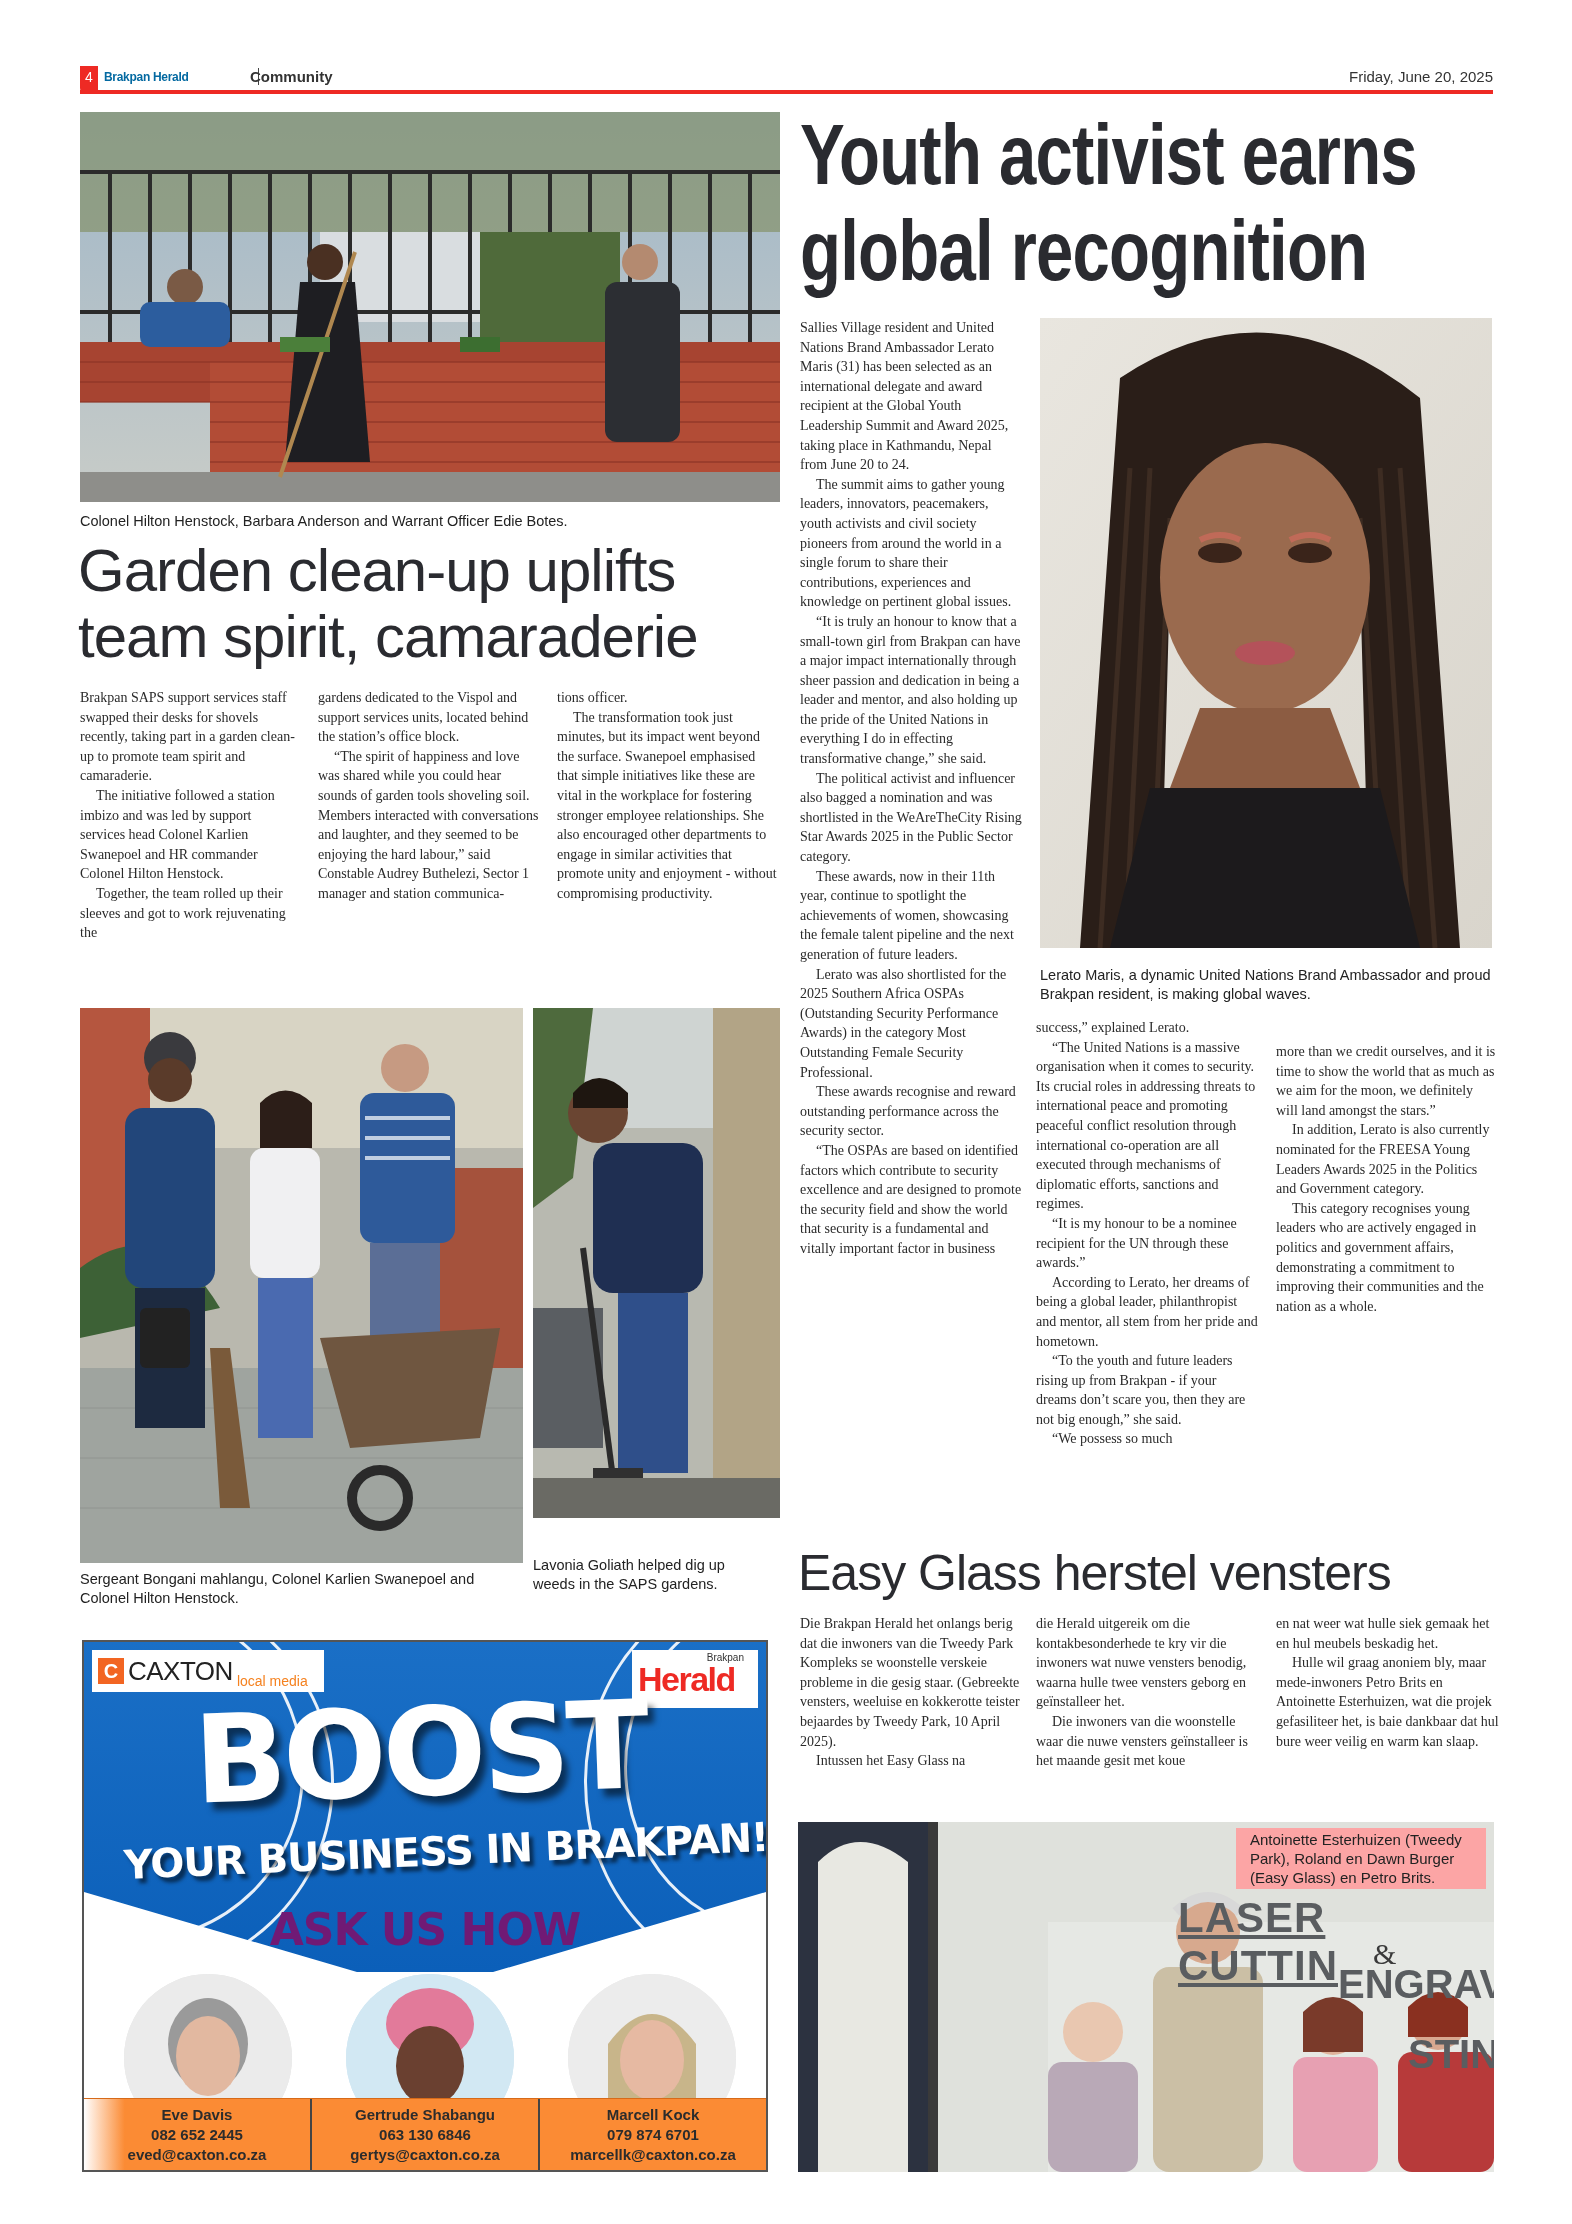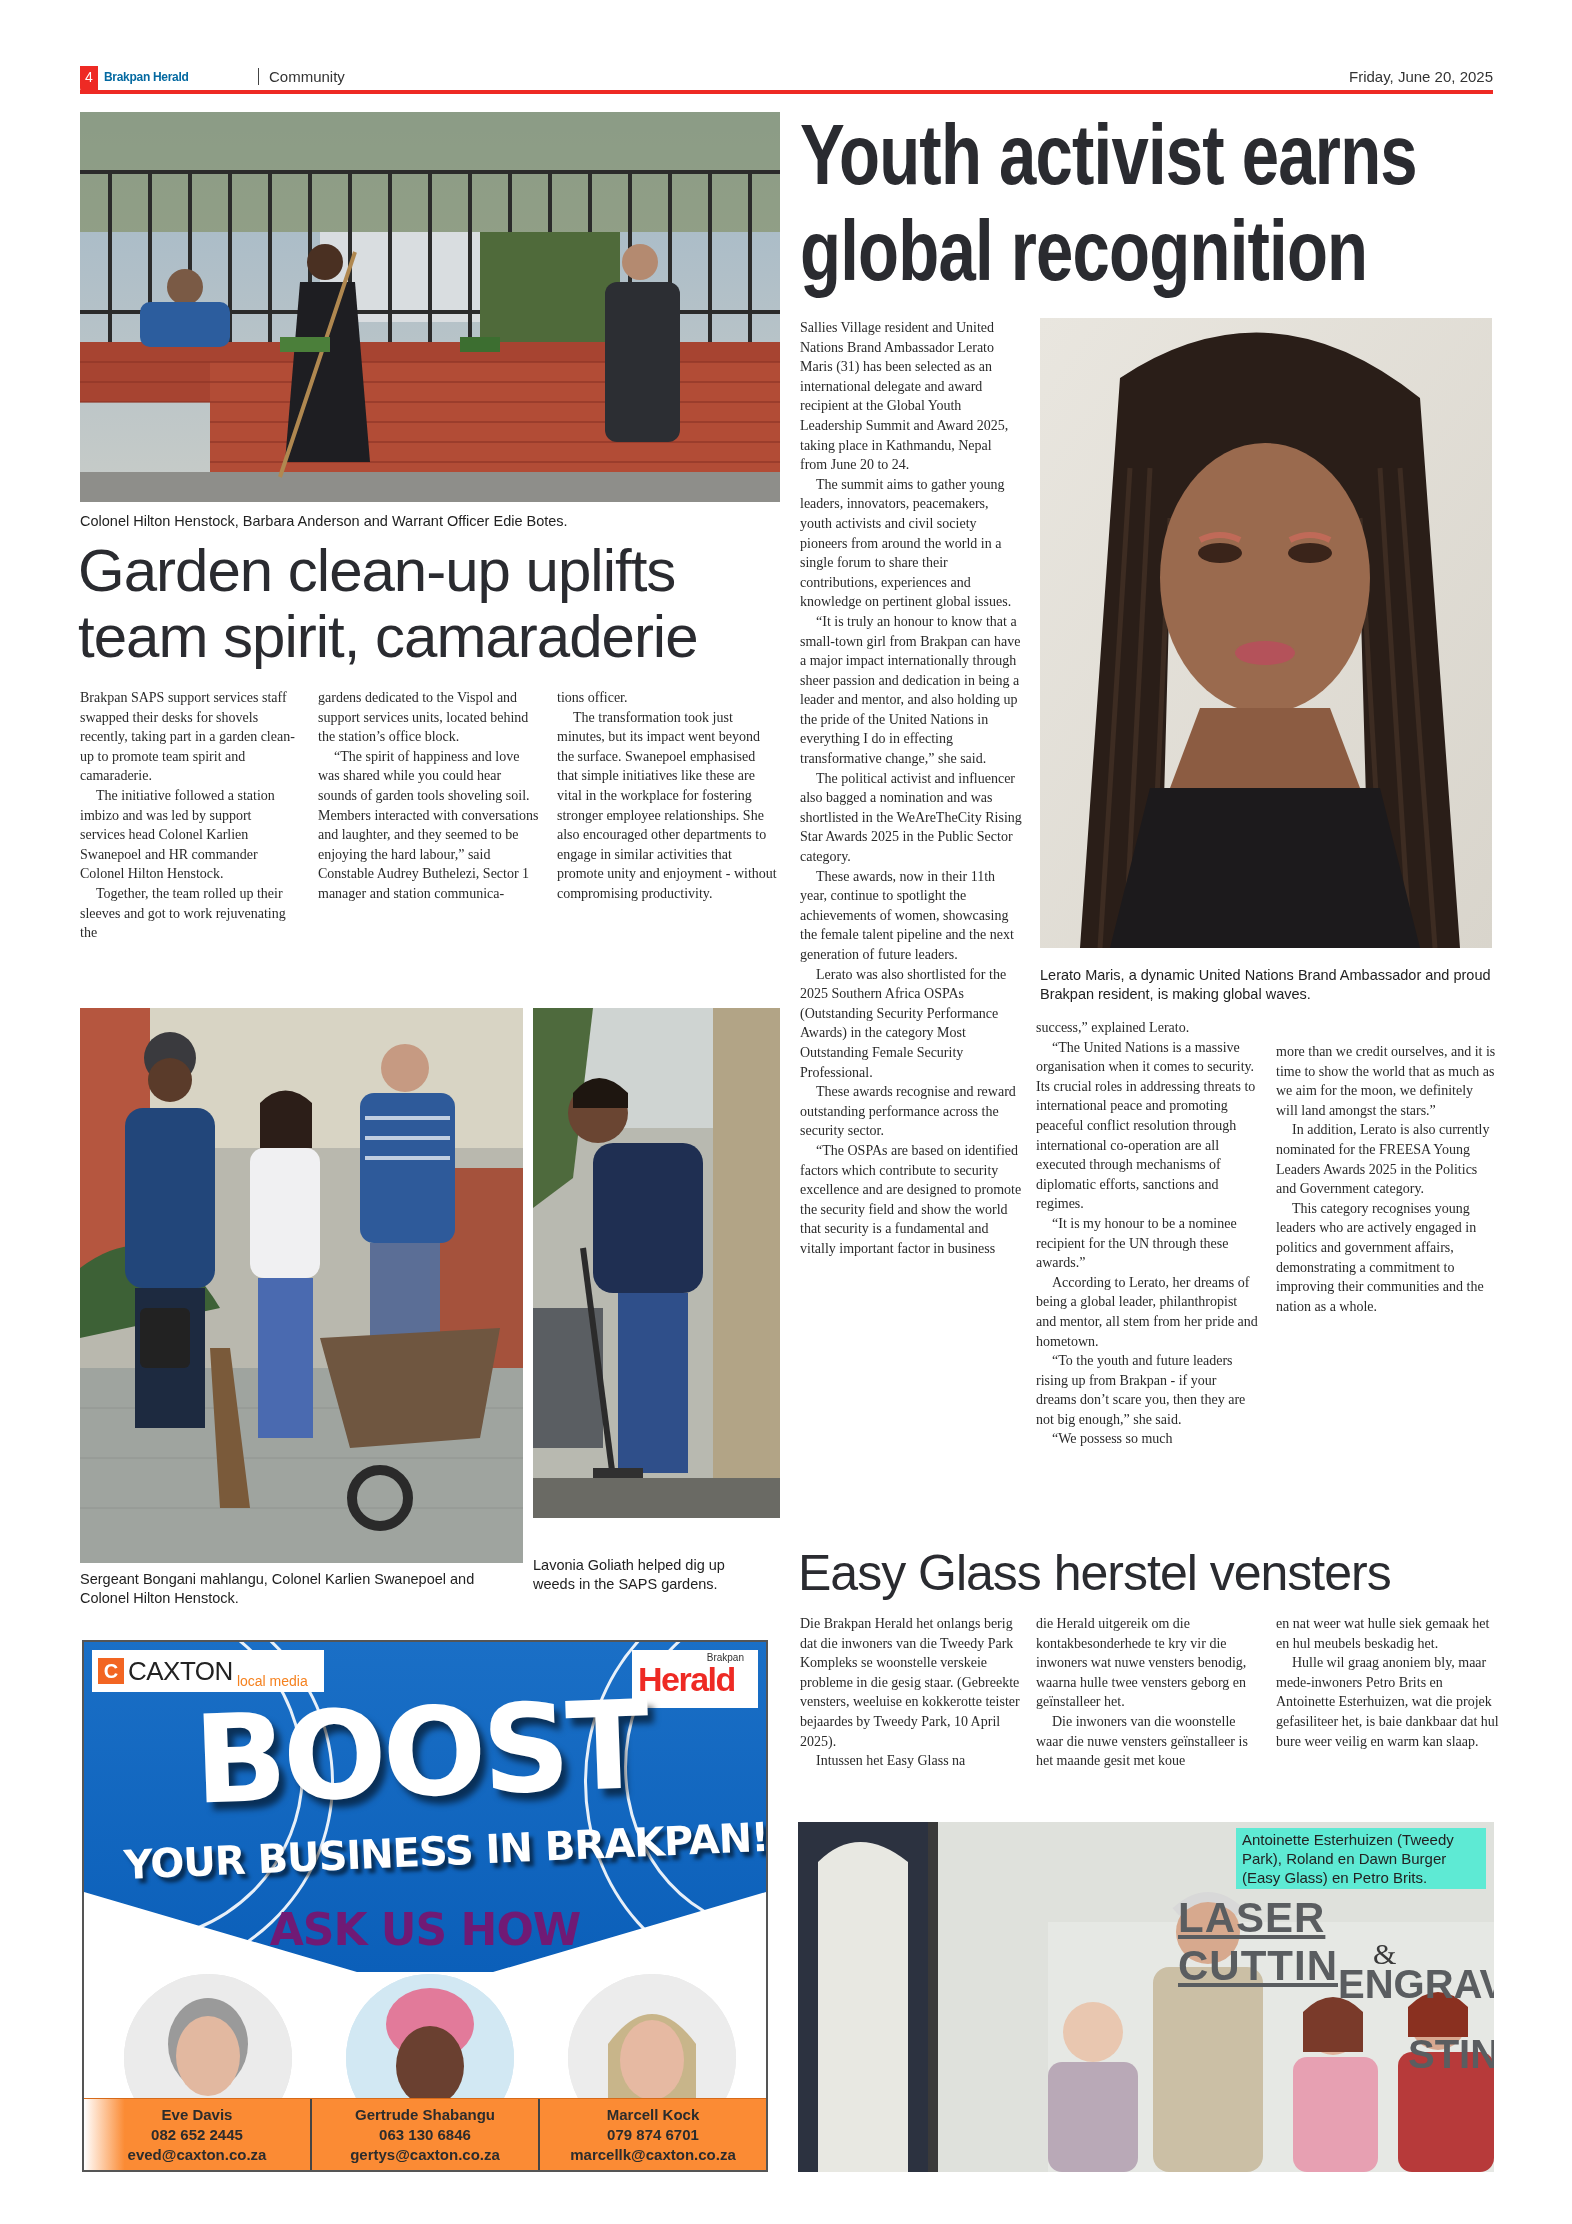--- a/index.html
+++ b/index.html
@@ -7,21 +7,21 @@
   body { position: relative; font-family: "Liberation Serif", serif; color: #2a2b30; }
   .abs { position: absolute; }
 
   
   .masthead { left: 80px; top: 66px; width: 1413px; height: 28px; }
   .mast-line { position: absolute; left: 0; right: 0; bottom: 0; height: 4px; background: #ee2a24; }
   .page-num { position: absolute; left: 0; top: 0; width: 18px; height: 28px; background: #ee2a24; color: #fff;
     font-family: "Liberation Sans", sans-serif; font-size: 14px; line-height: 22px; text-align: center; border-radius: 0 0 0 6px; }
   .mast-brand { position: absolute; left: 24px; top: 0; font-family: "Liberation Sans", sans-serif; font-weight: bold; font-size: 12px; color: #0369a1; line-height: 22px; letter-spacing: -0.3px; }
   .mast-sep { position: absolute; left: 178px; top: 2px; width: 1px; height: 17px; background: #444; }
-  .mast-section { position: absolute; left: 189px; top: 0; font-family: "Liberation Sans", sans-serif; font-size: 15px; color: #333; line-height: 22px; }
+  .mast-section { position: absolute; left: 170px; top: 0; font-family: "Liberation Sans", sans-serif; font-size: 15px; color: #333; line-height: 22px; font-weight: bold; }
   .mast-date { position: absolute; right: 0; top: 0; font-family: "Liberation Sans", sans-serif; font-size: 15px; color: #333; line-height: 22px; }
 
   
   .photo { overflow: hidden; }
   .caption { font-family: "Liberation Sans", sans-serif; font-size: 14.5px; line-height: 19px; color: #222; }
 
   .body-col { font-family: "Liberation Serif", serif; font-size: 14px; line-height: 19.6px; color: #2a2a2a; }
   .body-col p { text-indent: 16px; }
   .body-col p.first { text-indent: 0; }
 
@@ -281,21 +281,21 @@
       <path d="M505 190 Q535 160 565 190 L565 230 L505 230 Z" fill="#7a3a2a"></path>
     <rect x="495" y="235" width="85" height="115" rx="14" fill="#e7a0b2"></rect>
     <circle cx="640" cy="200" r="28" fill="#d8a890"></circle>
       <path d="M610 185 Q640 155 670 185 L670 215 L610 215 Z" fill="#8a3020"></path>
     <rect x="600" y="230" width="96" height="120" rx="14" fill="#b73a3a"></rect>
   </svg>
   <div class="abs" style="left:380px; top:72px; font-family:'Liberation Sans', sans-serif; font-weight:bold; font-size:42px; color:#5a5d60; letter-spacing:1px;text-decoration:underline;">LASER CUTTIN</div>
   <div class="abs" style="left:575px; top:115px; font-family:'Liberation Serif', serif; font-size:30px; color:#3a3a3a;">&amp;</div>
   <div class="abs" style="left:540px; top:140px; font-family:'Liberation Sans', sans-serif; font-weight:bold; font-size:40px; color:#5a5d60;">ENGRAVING</div>
   <div class="abs" style="left:610px; top:210px; font-family:'Liberation Sans', sans-serif; font-weight:bold; font-size:40px; color:#5a5d60;">STIN</div>
-  <div class="abs caption" style="left:438px; top:6px; width:250px; background:#5eead4; padding:2px 6px; font-size:15px; line-height:19px;">Antoinette Esterhuizen (Tweedy Park), Roland en Dawn Burger (Easy Glass) en Petro Brits.</div>
+  <div class="abs caption" style="left:438px; top:6px; width:250px; background:#fca5a5; padding:2px 14px; font-size:15px; line-height:19px;">Antoinette Esterhuizen (Tweedy Park), Roland en Dawn Burger (Easy Glass) en Petro Brits.</div>
 </div>
 
 <div class="abs ad">
   <div class="ad-blue"></div>
   <div class="ad-arc" style="left:-170px; top:-60px; width:420px; height:400px;"></div>
   <div class="ad-arc" style="left:-120px; top:-40px; width:340px; height:340px;"></div>
   <div class="ad-arc" style="left:500px; top:-60px; width:360px; height:400px;"></div>
   <div class="ad-arc" style="left:540px; top:-40px; width:300px; height:330px;"></div>
   <div class="ad-white-wedge"></div>
 

